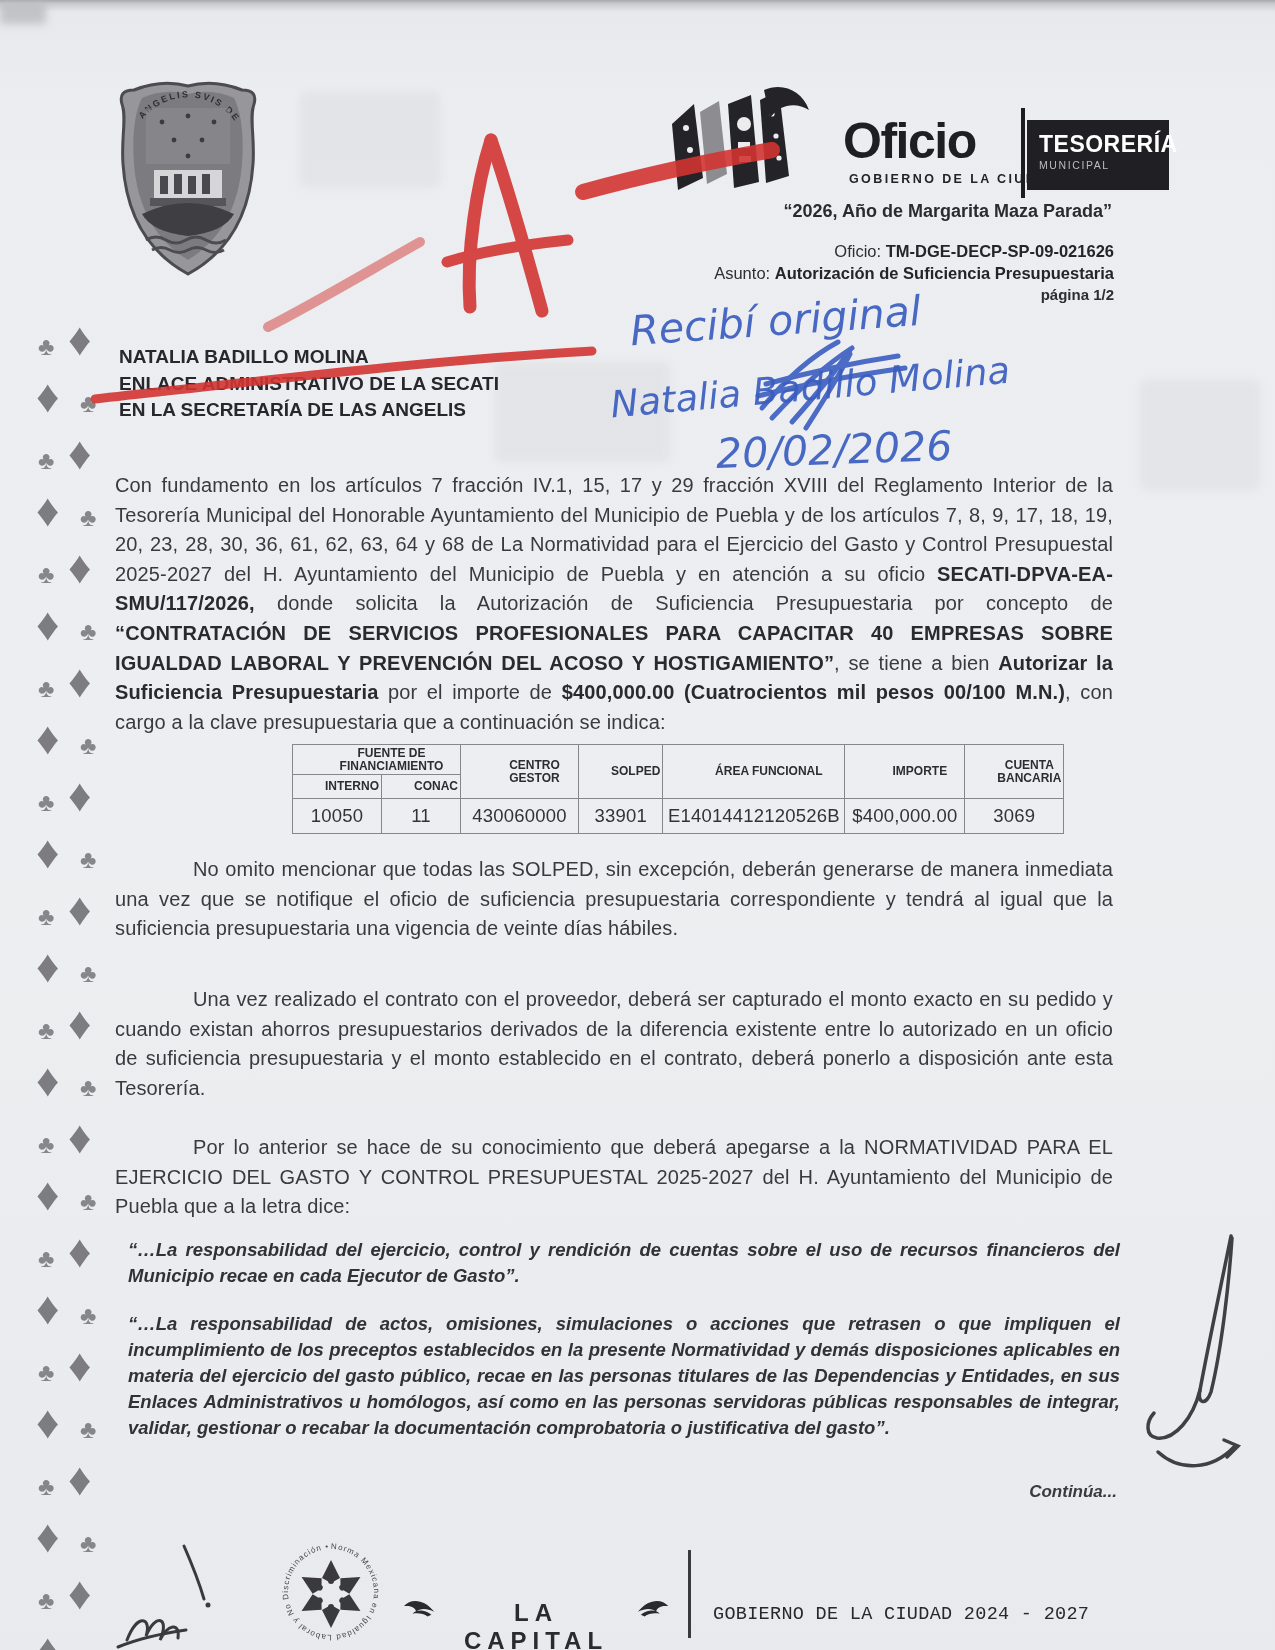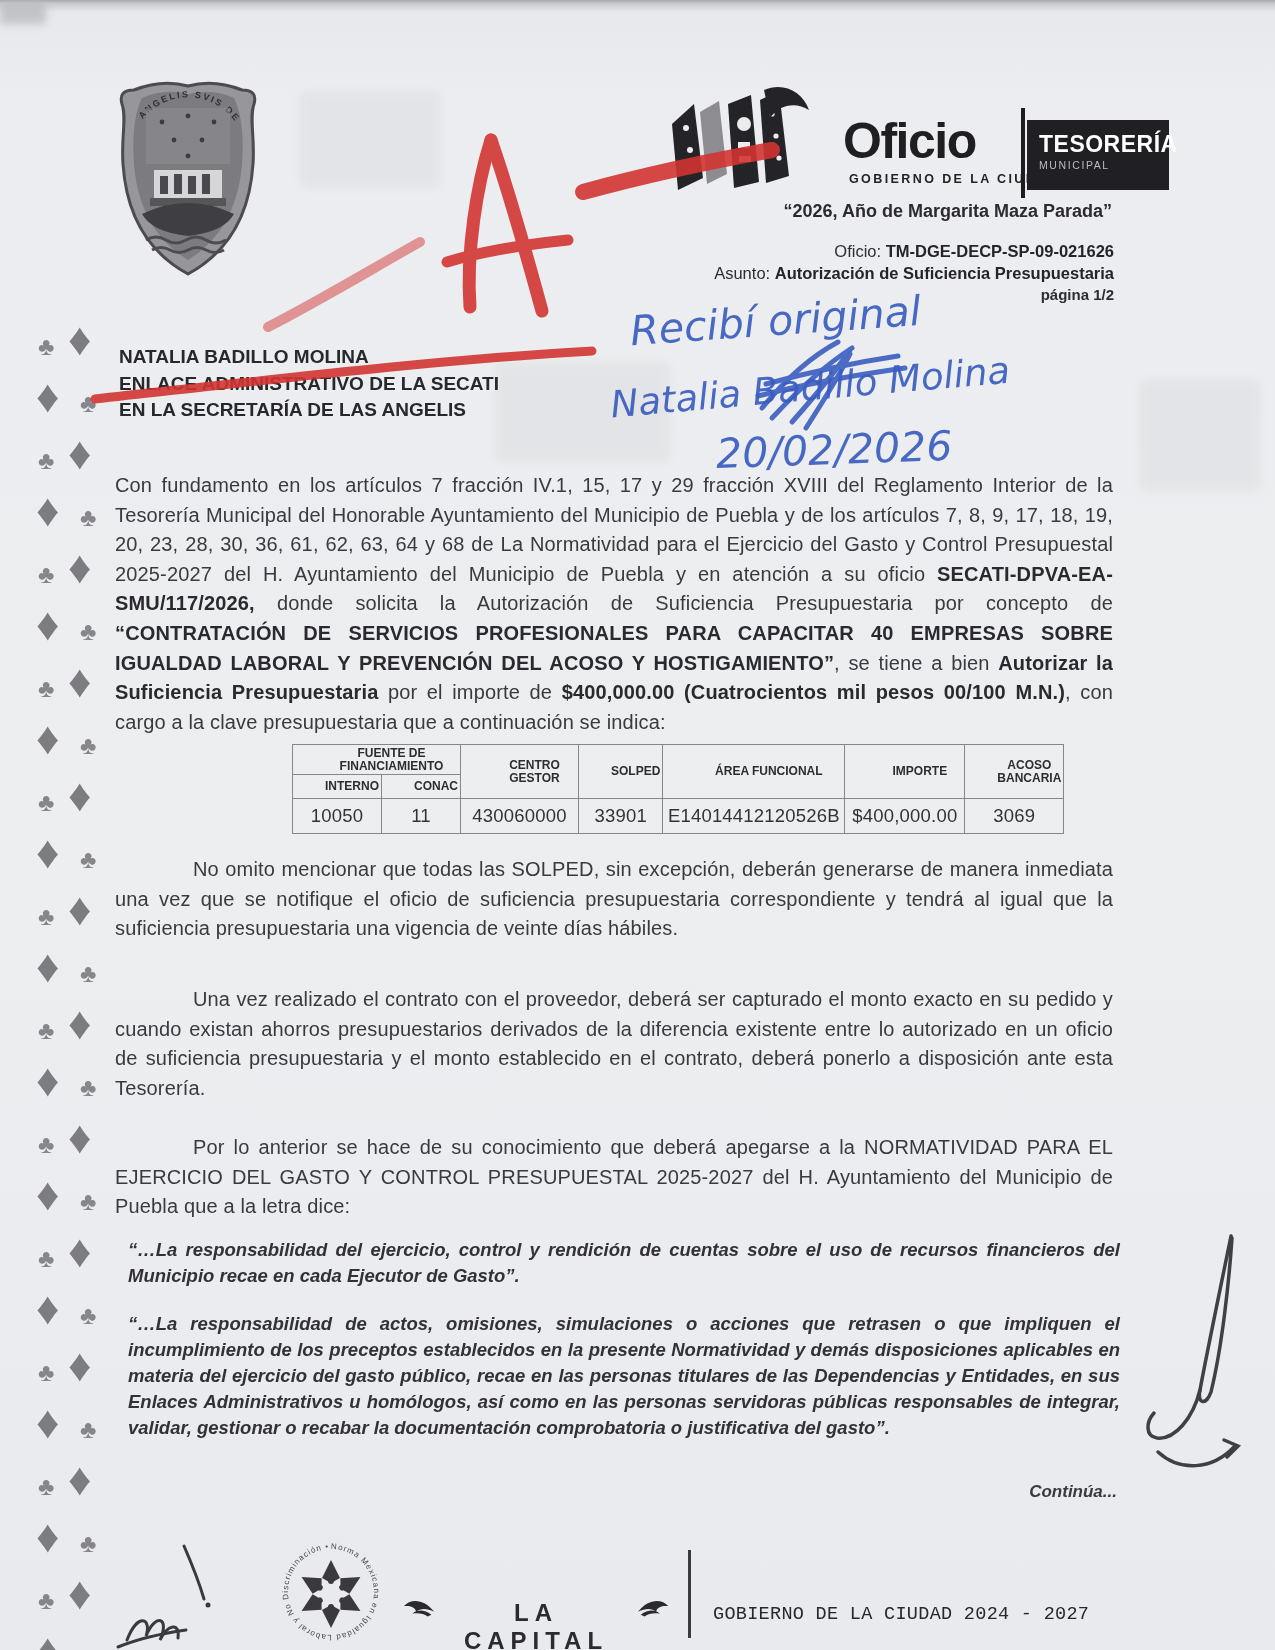--- a/index.html
+++ b/index.html
@@ -226,21 +226,21 @@
         <col style="width:120px">
         <col style="width:74px">
     </colgroup>
     <tbody>
         <tr class="grp">
       <th colspan="2">FUENTE DE FINANCIAMIENTO</th>
       <th rowspan="2">CENTRO GESTOR</th>
       <th rowspan="2">SOLPED</th>
       <th rowspan="2">ÁREA FUNCIONAL</th>
       <th rowspan="2">IMPORTE</th>
-      <th rowspan="2">ACOSO BANCARIA</th>
+      <th rowspan="2">CUENTA BANCARIA</th>
     </tr>
     <tr class="sub">
       <th>INTERNO</th>
       <th>CONAC</th>
     </tr>
     <tr>
       <td>10050</td>
       <td>11</td>
       <td>430060000</td>
       <td>33901</td>

